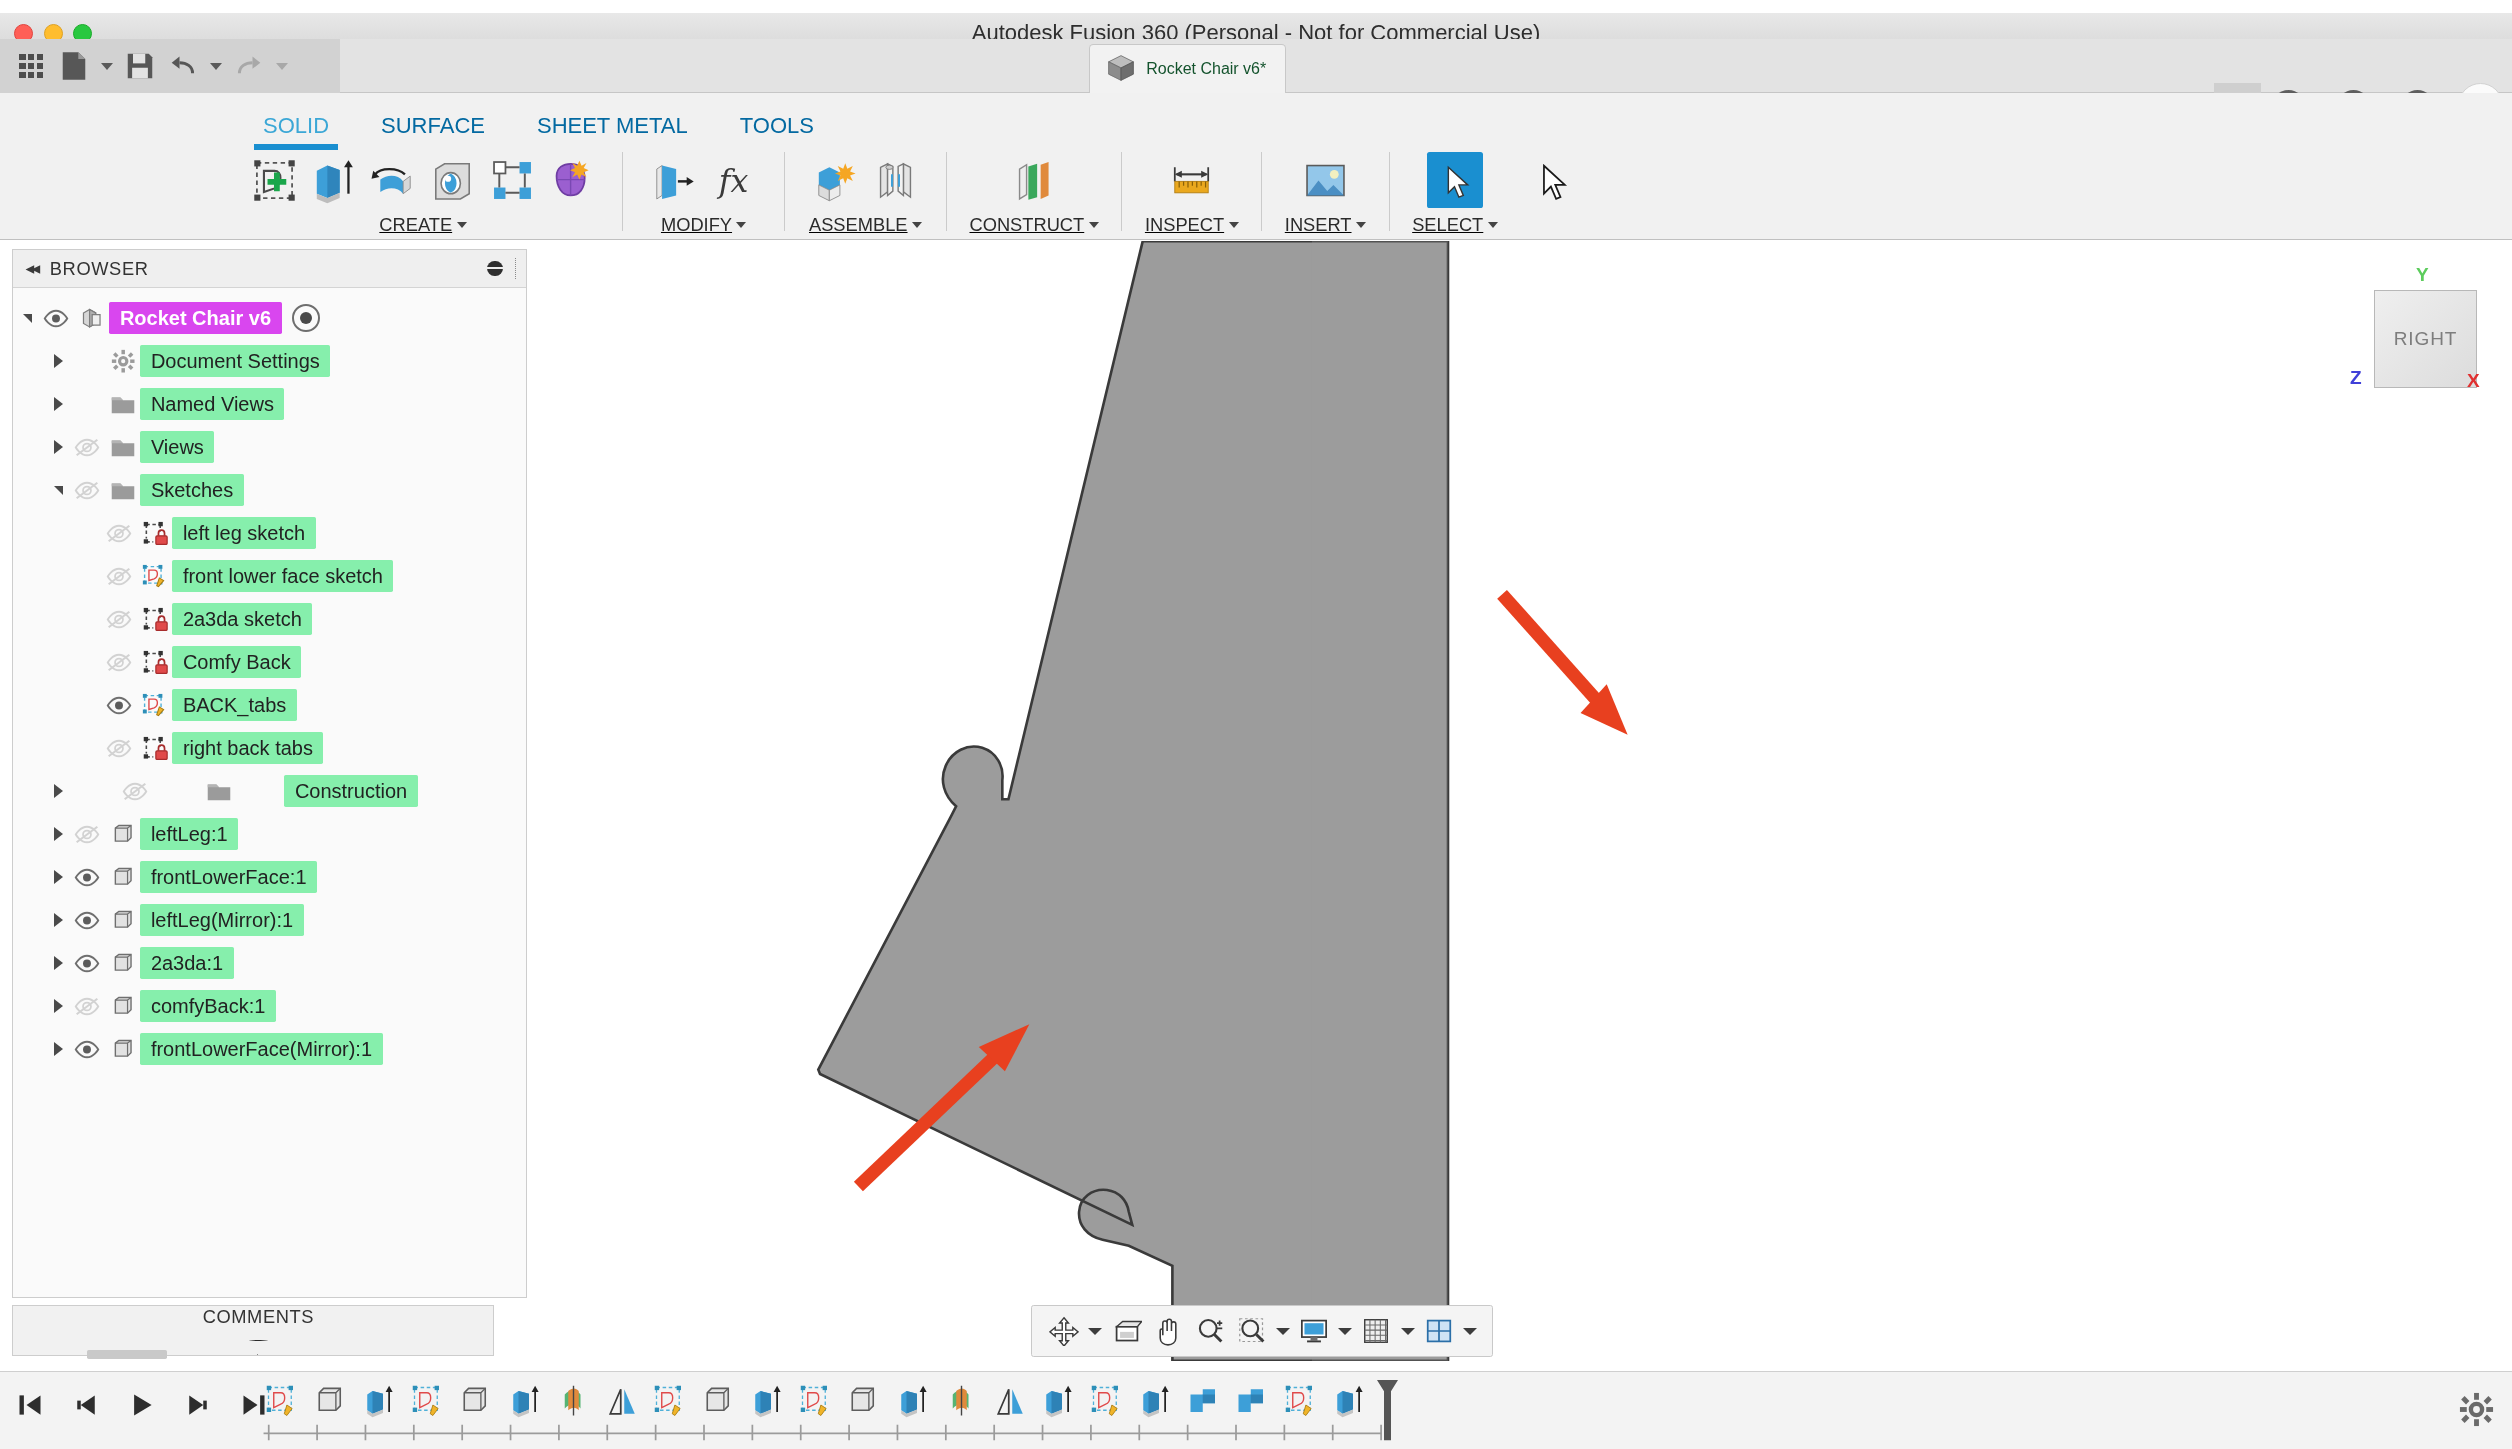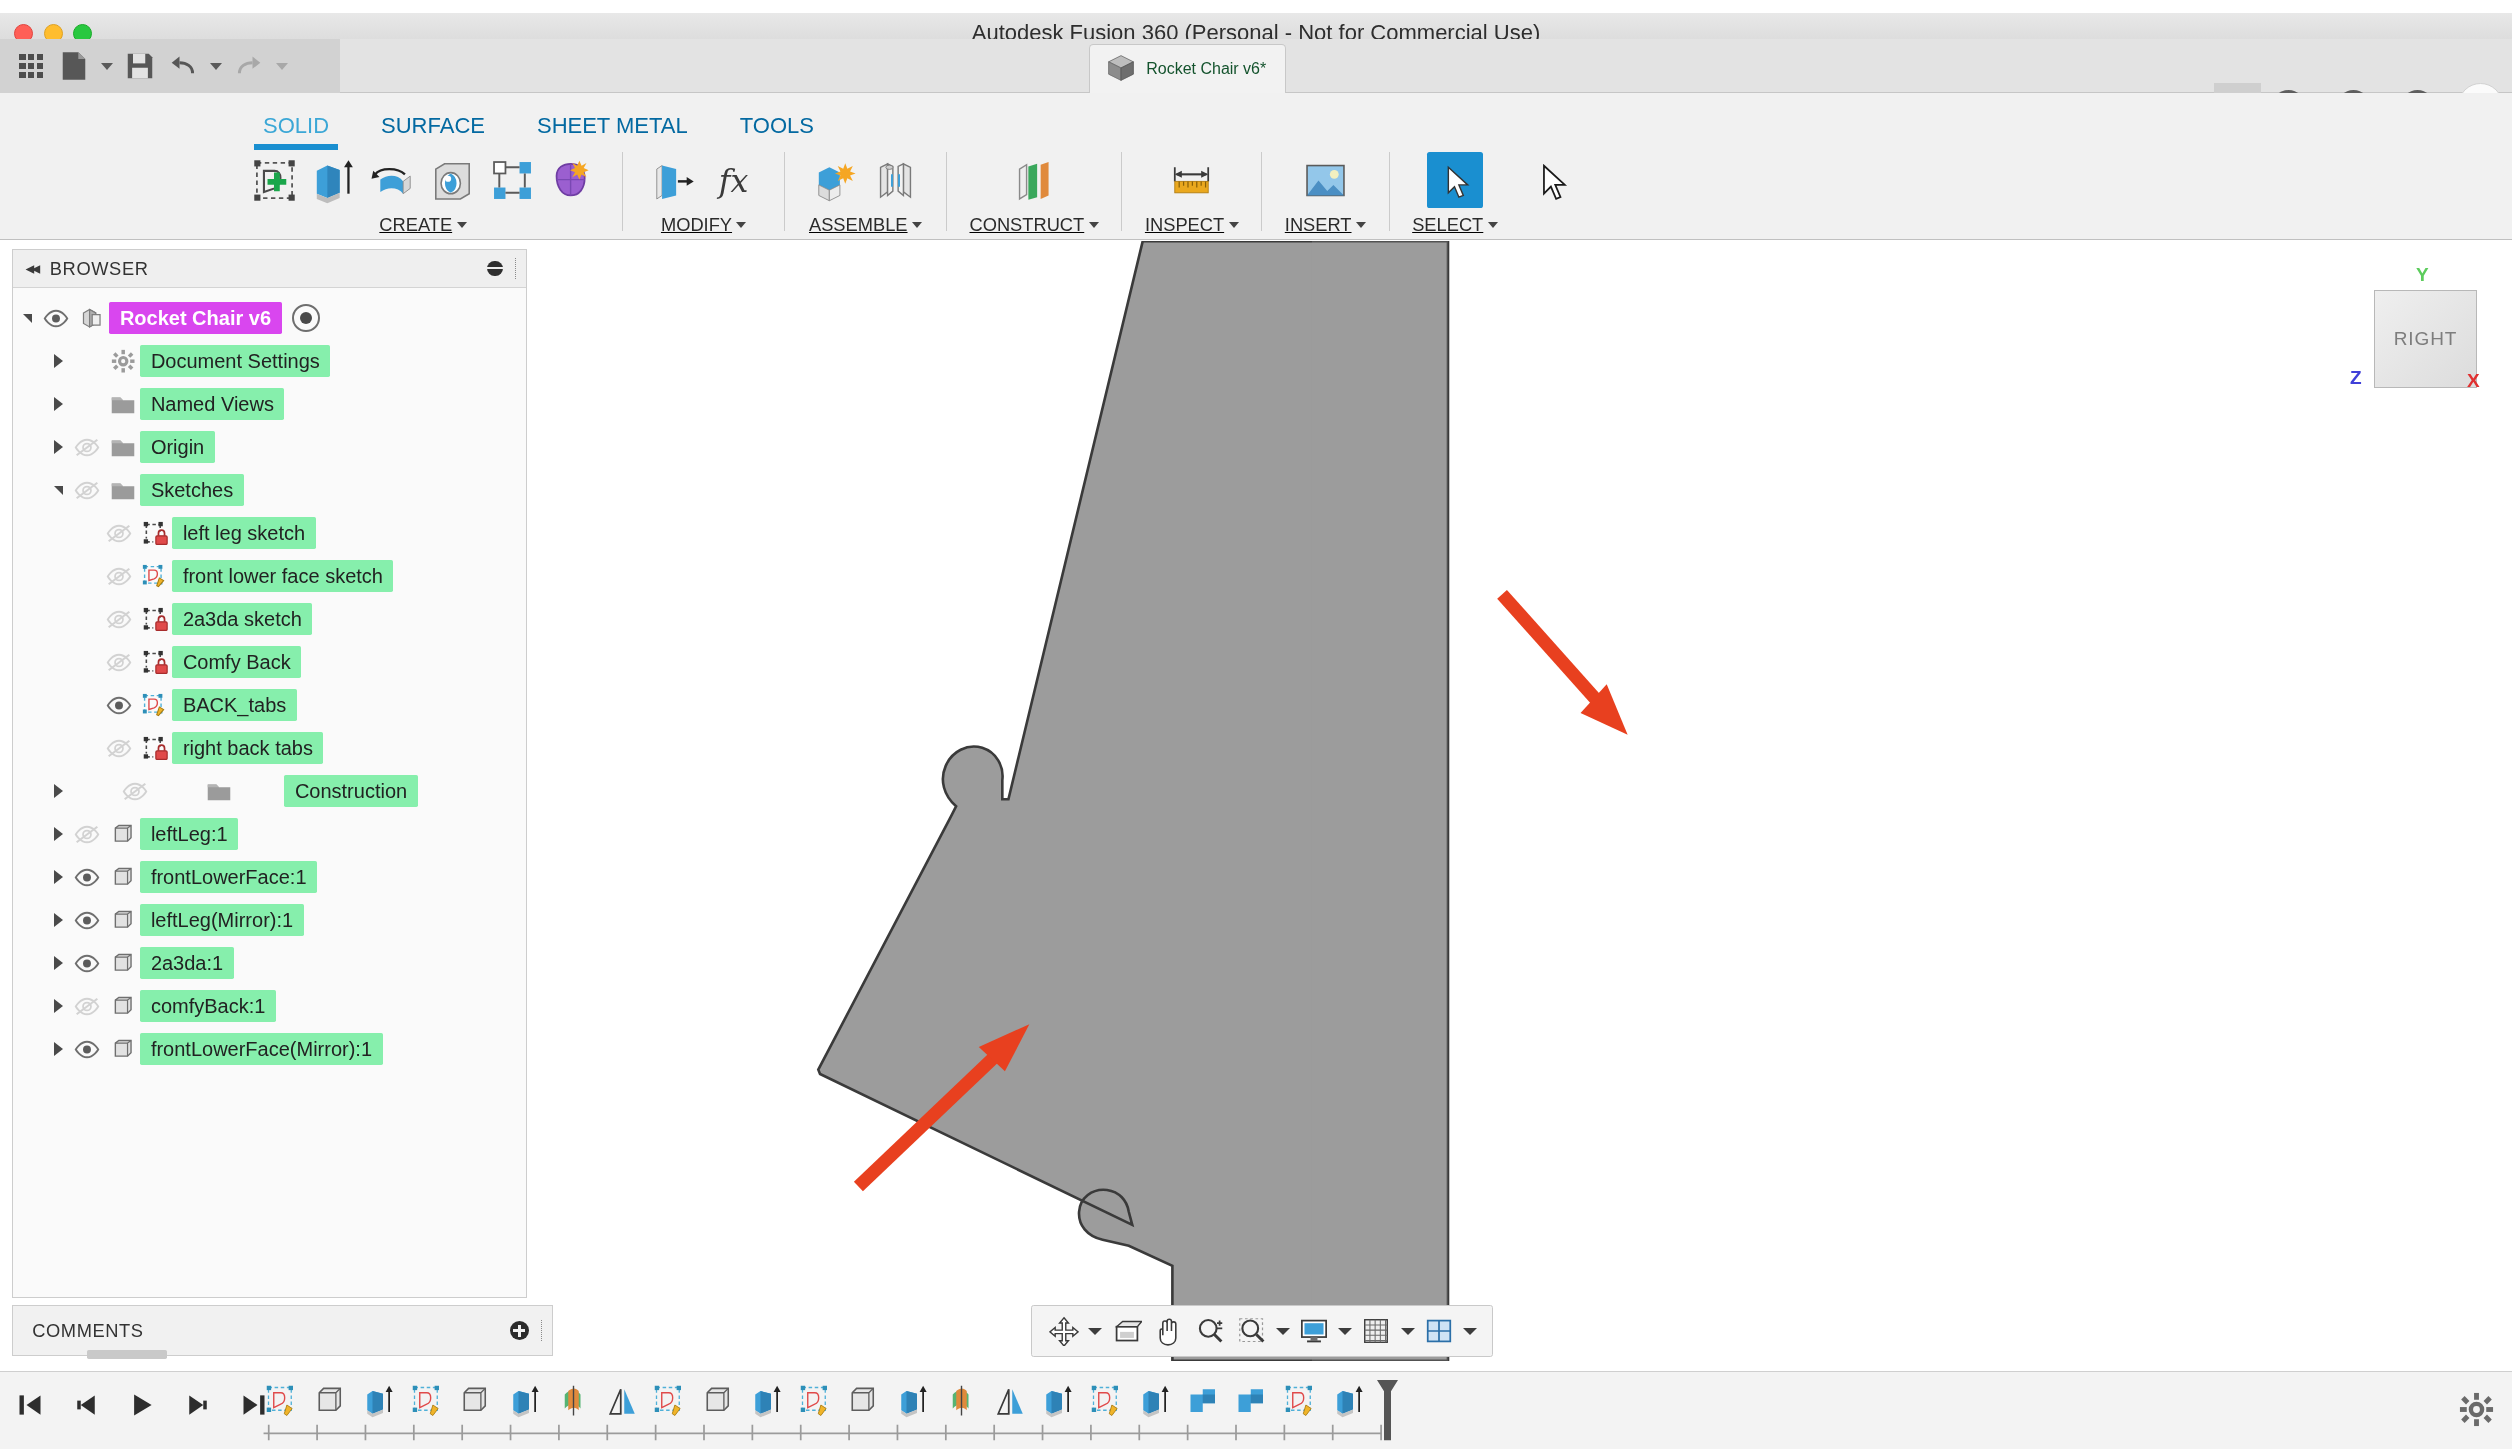--- a/index.html
+++ b/index.html
@@ -160,23 +160,23 @@
     border-radius:1.7px; white-space:nowrap; cursor:default;
   }
   .trow.root .nm { background:#d946ef; color:#fff; font-weight:bold; }
   .trow .radio {
     width:28px; height:28px; border-radius:50%; border:2.6px solid #6e6e6e;
     margin-left:10.5px; display:flex; align-items:center; justify-content:center; cursor:pointer;
   }
   .trow .radio i { width:12.2px; height:12.2px; border-radius:50%; background:#4a4a4a; display:block; }
 
   #comments {
-    position:absolute; left:12.2px; top:1305px; width:541px; height:51px;
+    position:absolute; left:12.2px; top:1305px; width:482px; height:51px;
     background:#f1f1f1; border:0.9px solid #cdcdcd;
-    display:flex; align-items:center; padding:0 8.7px 0 19px; gap:12.2px;
+    display:flex; align-items:center; padding:0 8.7px 0 19px; gap:12.2px;flex-direction:column;
   }
   #comments .title { font-size:18.3px; color:#333; letter-spacing:0.6px; flex:1; }
   .plus-dot {
     width:19px; height:19px; border-radius:50%; background:#2b2b2b;
     position:relative; cursor:pointer;
   }
   .plus-dot::before,.plus-dot::after {
     content:""; position:absolute; background:#f1f1f1;
   }
   .plus-dot::before { left:3.5px; right:3.5px; top:8.3px; height:2.6px; }
@@ -723,21 +723,21 @@
             <circle cx="15" cy="11" r="4.6" fill="none" stroke="#d2d2d2" stroke-width="2"></circle>
             <path d="M3 20L27 2" stroke="#d2d2d2" stroke-width="2.4"></path>
           </svg>
         </span>
         <span class="ico">
           <svg width="26" height="23" viewBox="0 0 30 26">
             <path d="M2 5h10l3 3h13v15H2z" fill="#9b9b9b"></path>
             <path d="M2 5h10l3 3H2z" fill="#b4b4b4"></path>
           </svg>
         </span>
-        <span class="nm">Origin</span>
+        <span class="nm">Views</span>
       </div>
       <div class="trow" style="padding-left: 31px;">
         <span class="chev">
           <span class="chev-d"></span>
         </span>
         <span class="eye">
           <svg width="26" height="19" viewBox="0 0 30 22">
             <path d="M15 2C7 2 2 11 2 11s5 9 13 9 13-9 13-9-5-9-13-9z" fill="none" stroke="#d2d2d2" stroke-width="2.2"></path>
             <circle cx="15" cy="11" r="4.6" fill="none" stroke="#d2d2d2" stroke-width="2"></circle>
             <path d="M3 20L27 2" stroke="#d2d2d2" stroke-width="2.4"></path>

